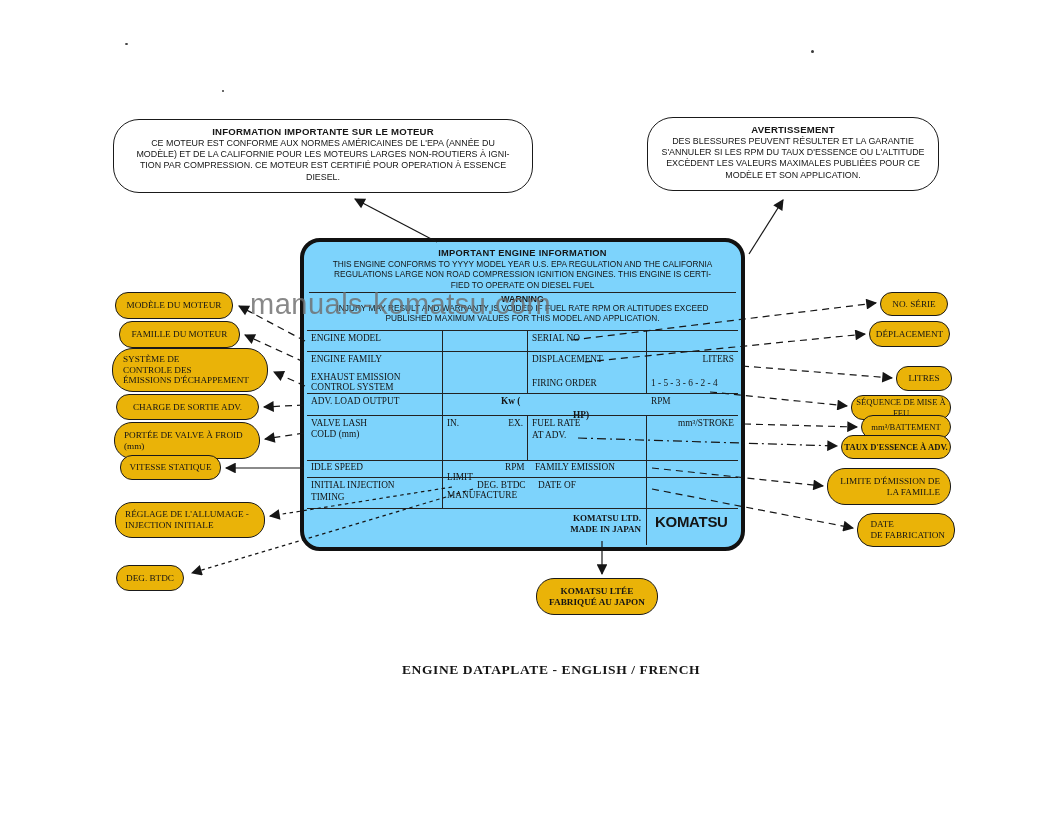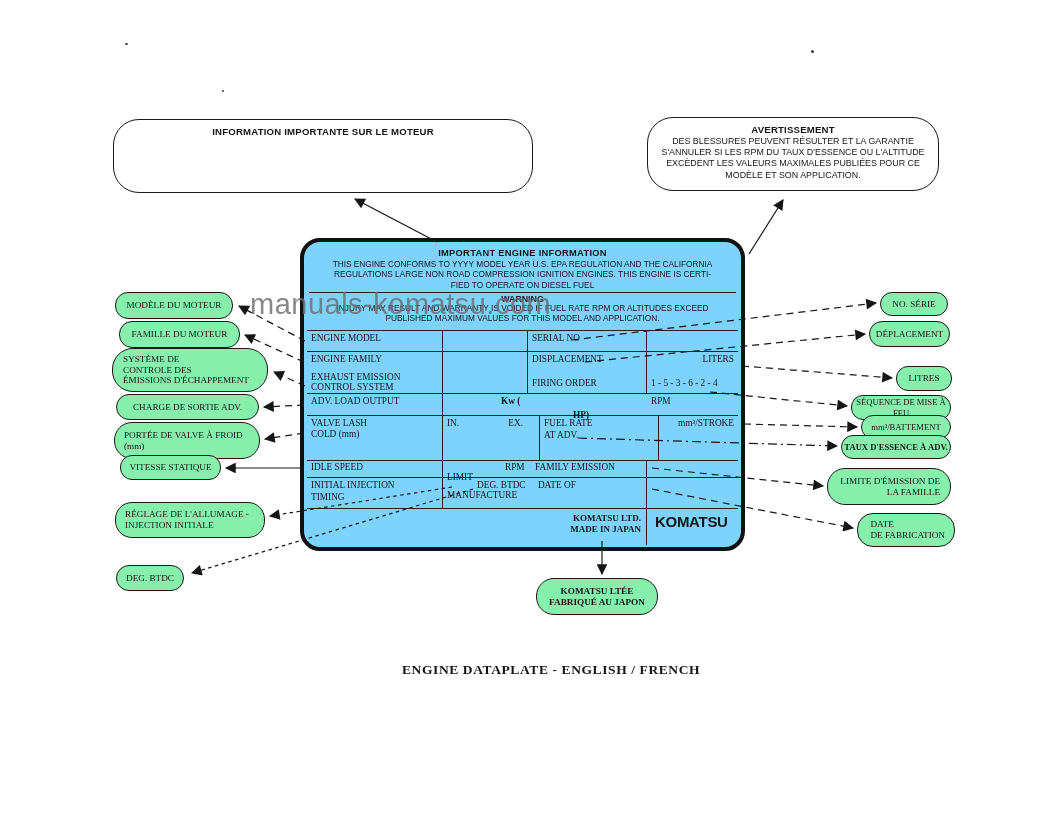--- a/index.html
+++ b/index.html
@@ -23,21 +23,21 @@
   .warn-body{font-size:8.3px;line-height:1.2;}
 
   .ptable{border-top:1.2px solid #222;font-family:"Liberation Serif",serif;font-size:9.3px;}
   .prow{display:flex;box-sizing:border-box;}
   .prow.bb{border-bottom:1.2px solid #222;}
   .pcell{box-sizing:border-box;padding:2px 4px;}
   .bl{border-left:1.2px solid #222;}
   .pre{white-space:pre-line;}
 
   
-  .co{position:absolute;border:1.3px solid #1a1a1a;background:#86efac;box-sizing:border-box;
+  .co{position:absolute;border:1.3px solid #1a1a1a;background:#eab308;box-sizing:border-box;
       display:flex;align-items:center;justify-content:center;text-align:center;z-index:4;
       font-family:"Liberation Serif",serif;font-size:9.2px;line-height:1.18;color:#151515;}
 
   .arrows{position:absolute;left:0;top:0;z-index:3;pointer-events:none;}
   .arrows line{stroke:#161616;stroke-width:1.2;}
   .arrows .dash{stroke-dasharray:7 5;}
   .arrows .dashf{stroke-dasharray:3.5 3.5;}
   .arrows .dashdot{stroke-dasharray:9 4 2 4;}
 
   .watermark{position:absolute;left:250px;top:288px;font-size:29px;letter-spacing:.5px;
@@ -86,20 +86,24 @@
     <line class="dash" x1="652" y1="468" x2="823" y2="486" marker-end="url(#arw)"></line>
     <line class="dash" x1="652" y1="489" x2="853" y2="528" marker-end="url(#arw)"></line>
   </svg>
 
   <div class="speck" style="left:125px;top:43px;width:3px;height:2px;"></div>
   <div class="speck" style="left:811px;top:50px;width:3px;height:3px;"></div>
   <div class="speck" style="left:222px;top:90px;width:2px;height:2px;"></div>
 
   <div class="big-bubble" style="left:113px;top:119px;width:420px;height:74px;">
     <div class="bb-title">INFORMATION IMPORTANTE SUR LE MOTEUR</div>
+    <div class="bb-body pre">CE MOTEUR EST CONFORME AUX NORMES AMÉRICAINES DE L'EPA (ANNÉE DU
+MODÈLE) ET DE LA CALIFORNIE POUR LES MOTEURS LARGES NON-ROUTIERS À IGNI-
+TION PAR COMPRESSION.  CE MOTEUR EST CERTIFIÉ POUR OPERATION À ESSENCE
+DIESEL.</div>
   </div>
 
   <div class="big-bubble" style="left:647px;top:117px;width:292px;height:74px;">
     <div class="bb-title">AVERTISSEMENT</div>
     <div class="bb-body pre">DES BLESSURES PEUVENT RÉSULTER ET LA GARANTIE
 S'ANNULER SI LES RPM DU TAUX D'ESSENCE OU L'ALTITUDE
 EXCÈDENT LES VALEURS MAXIMALES PUBLIÉES POUR CE
 MODÈLE ET SON APPLICATION.</div>
   </div>
 
@@ -148,21 +152,21 @@
         </div>
       </div>
 
       <div class="prow bb" style="height:45px;">
         <div class="pcell pre" style="width:135px;line-height:1.2;">VALVE LASH
 COLD (mm)</div>
         <div class="pcell bl" style="width:85px;display:flex;justify-content:space-between;align-items:flex-start;">
           <span>IN.</span>
           <span>EX.</span>
         </div>
-        <div class="pcell bl pre" style="width:119px;line-height:1.25;margin-left:12px;">FUEL RATE
+        <div class="pcell bl pre" style="width:119px;line-height:1.25;">FUEL RATE
 AT ADV.</div>
         <div class="pcell bl" style="flex:1;text-align:right;">mm³/STROKE</div>
       </div>
 
       <div class="prow bb" style="height:17px;">
         <div class="pcell" style="width:135px;padding-top:1px;">IDLE SPEED</div>
         <div class="pcell bl" style="width:204px;padding-top:1px;">
           <span style="margin-left:58px;">RPM</span>
           <span style="margin-left:8px;">FAMILY EMISSION LIMIT</span>
         </div>

